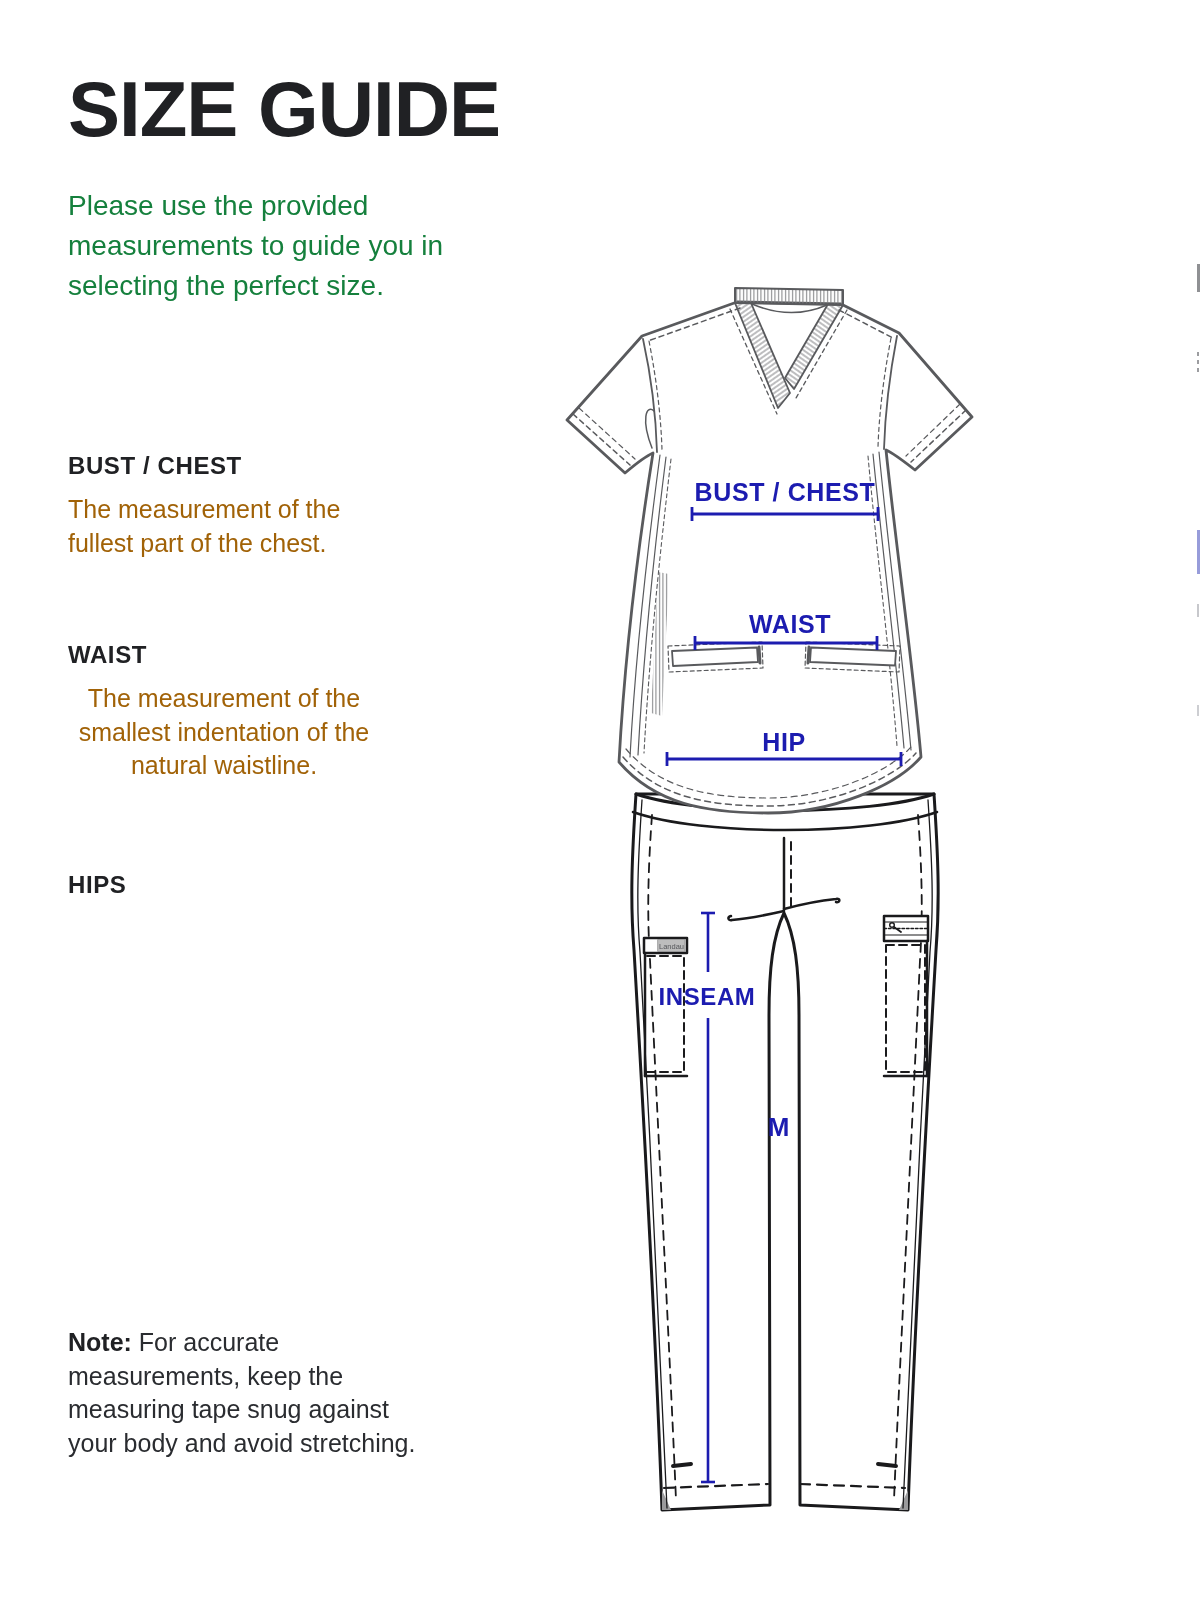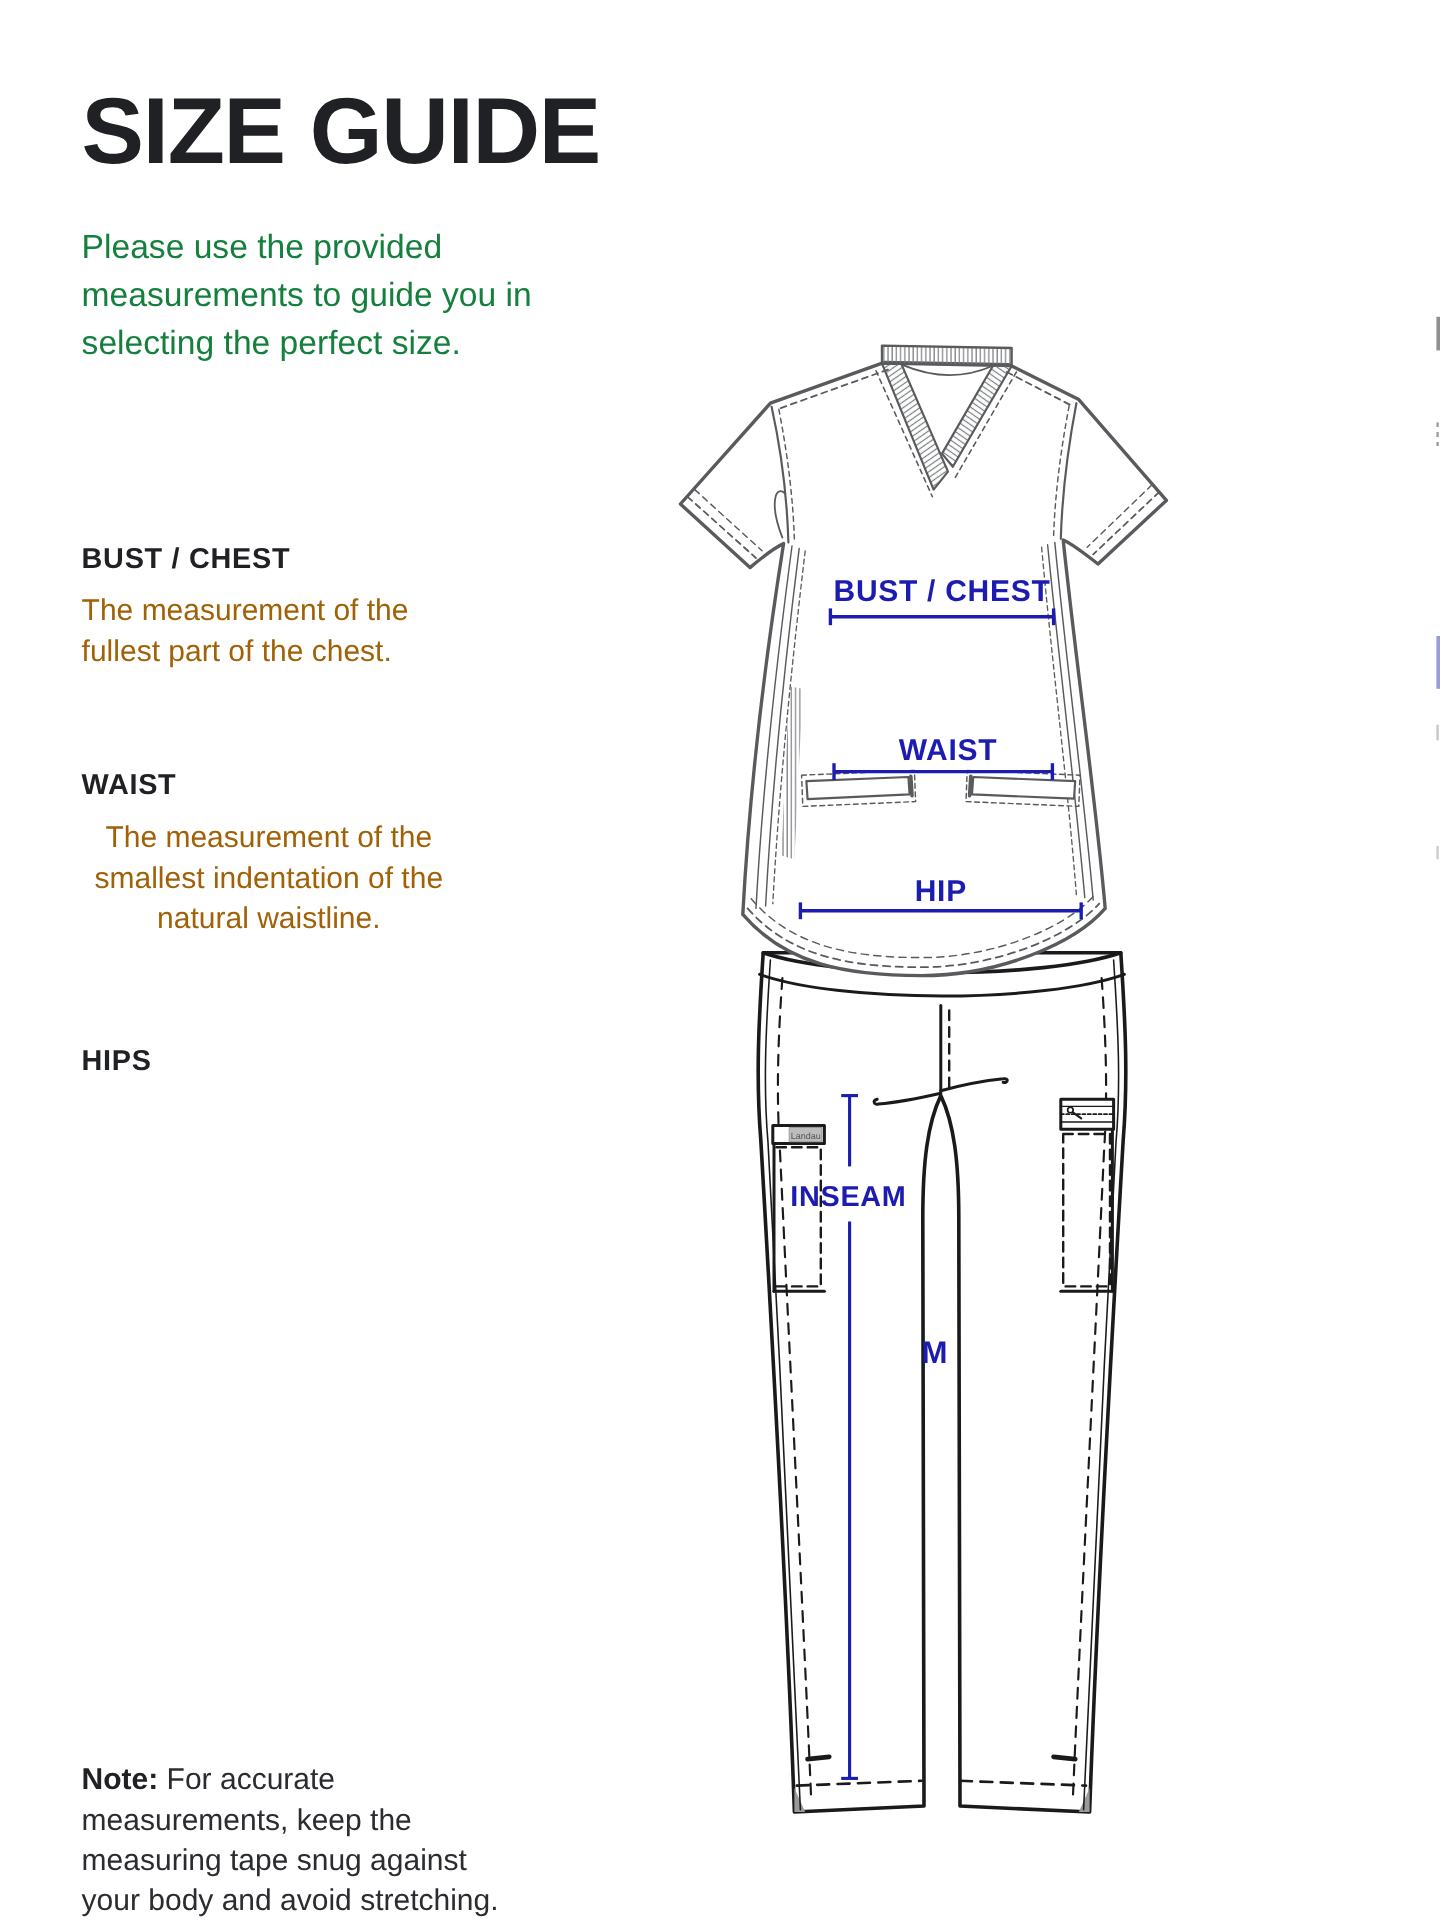--- a/index.html
+++ b/index.html
@@ -20,21 +20,21 @@
   .m-section{position:absolute;left:68px;margin:0;}
   .m-section h2{
     margin:0 0 13px 0;font-size:24px;font-weight:800;letter-spacing:0.6px;color:#202124;line-height:28px;
   }
   .m-section p{margin:0;font-size:25px;line-height:33.5px;color:#a16207;}
   .sec-bust{top:452px;}  .sec-bust p{width:292px;}
   .sec-waist{top:641px;} .sec-waist p{width:312px;text-align:center;}
   .sec-hips{top:831px;margin-top:40px;}  .sec-hips p{width:382px;}
   .sec-inseam{top:1040px;} .sec-inseam p{width:356px;}
   .note{
-    position:absolute;left:68px;top:1467px;width:362px;margin:0;
+    position:absolute;left:68px;top:1326px;width:362px;margin:0;
     font-size:25px;line-height:33.5px;color:#2a2c30;
   }
   .note .note-label{font-weight:800;color:#202124;}
   .diagram{position:absolute;left:540px;top:270px;width:470px;height:1250px;}
   .diagram svg{display:block;width:470px;height:1250px;}
   .blue-label{
     font-family:"Liberation Sans", sans-serif;font-weight:bold;letter-spacing:0.6px;
   }
   .edge-mark{position:absolute;}
   .ea1{left:1197px;top:264px;width:3px;height:28px;background:#8f9093;}

